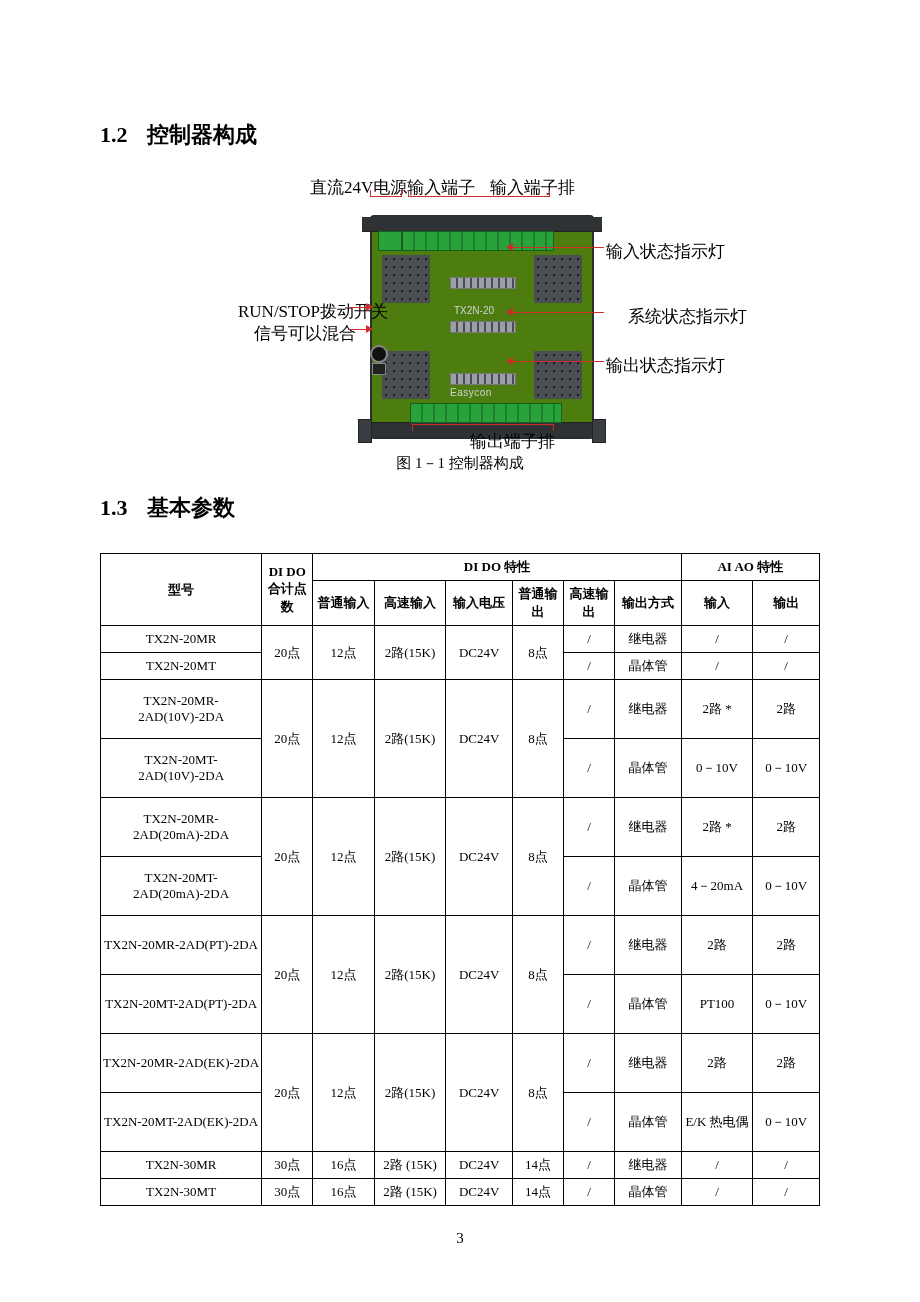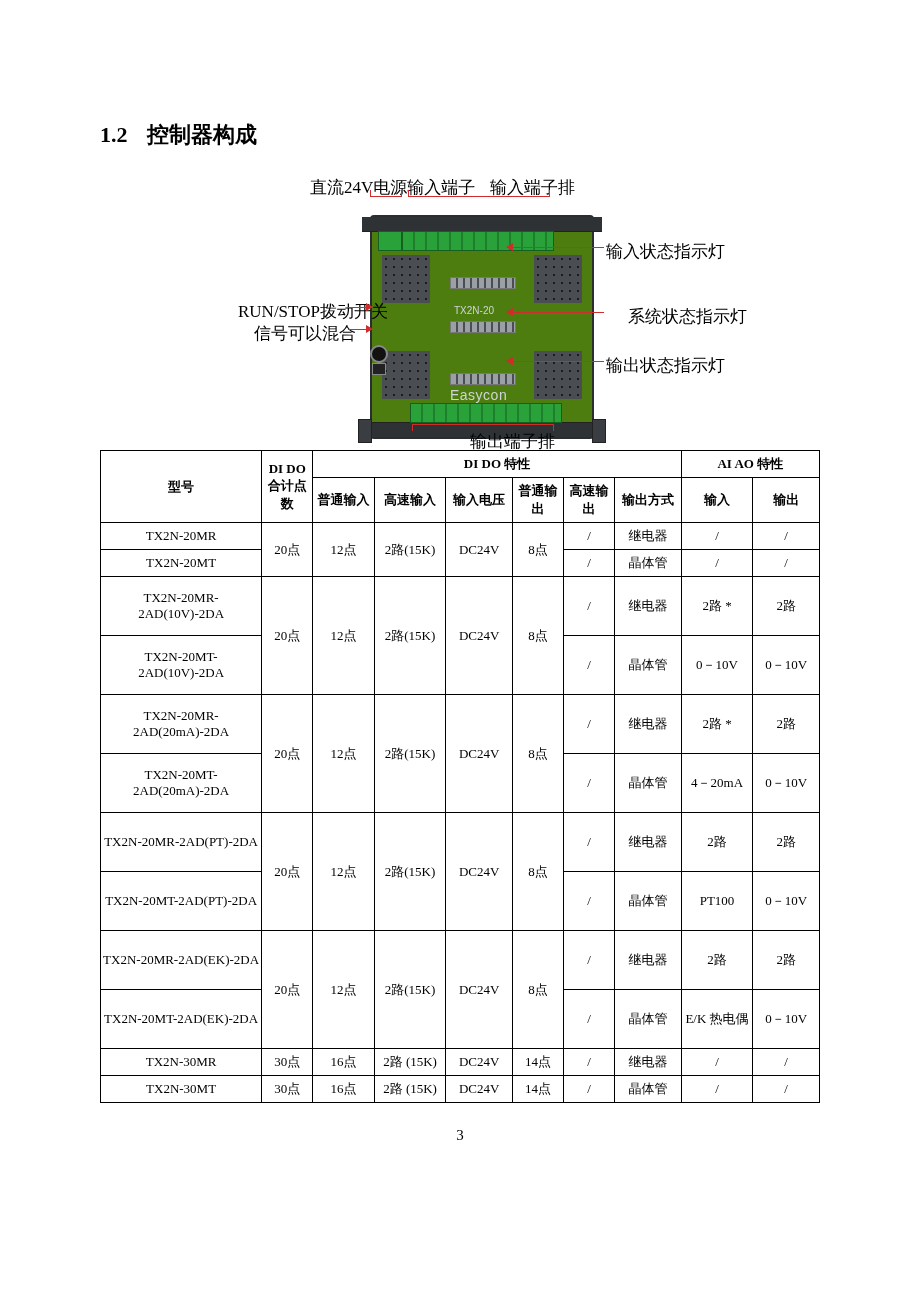--- a/index.html
+++ b/index.html
@@ -88,21 +88,21 @@
     .vents.br{ bottom:38px; right:10px;}
     .knob{ position:absolute; left:-2px; top:128px; width:14px;height:14px; background:#111; border-radius:50%; border:2px solid #888;}
     .usb{ position:absolute; left:0px; top:146px; width:12px;height:10px; background:#222; border:1px solid #888;}
     .center-lbl{ position:absolute; left:82px; top:88px; font-size:10px; color:#cfd4da; font-family:Arial,sans-serif;}
     .led-strip{ position:absolute; left:78px; width:64px; height:10px;
       background:repeating-linear-gradient(90deg,#9aa0a6 0 5px,#4a4e53 5px 7px);
       border:1px solid #777;}
     .led-in{ top:60px;}
     .led-sys{ top:104px;}
     .led-out{ top:156px;}
-    .logo{ position:absolute; left:78px; top:170px; font-size:14px; color:#d0d4d8; font-family:Arial; letter-spacing:0.5px;}
+    .logo{ position:absolute; left:78px; top:170px; font-size:10px; color:#d0d4d8; font-family:Arial; letter-spacing:0.5px;}
     .ear{ position:absolute; bottom:-6px; width:12px;height:22px; background:#3a3d41; border:1px solid #222;}
     .ear.l{ left:-14px;}  .ear.r{ right:-14px;}
     .bracket{position:absolute; border:1px solid #d12c2c; border-top:none;height:6px;}
 
     .fig-caption {
       margin: 14px 0 8px 0;
       font-size: 15px;
       text-align: center;
     }
 
@@ -190,22 +190,27 @@
       <span class="label-line" style="left:242px; top:132px; width:92px;"></span>
       <span class="arrowhead arrow-l" style="left:236px; top:128px;"></span>
 
       <span class="label" style="left:336px; top:174px;">输出状态指示灯</span>
       <span class="label-line" style="left:242px; top:181px; width:92px;"></span>
       <span class="arrowhead arrow-l" style="left:236px; top:177px;"></span>
 
       <span class="label" style="left:200px; top:250px;">输出端子排</span>
       <span class="bracket" style="left:142px; top:244px; width:140px; border-bottom:none; border-top:1px solid #d12c2c;"></span>
     </div>
+    <div class="fig-caption">图 1－1   控制器构成</div>
   </div>
 
+  <h2 class="section-head">
+    <span class="num">1.3</span>
+    <span>基本参数</span>
+  </h2>
 
   <table class="spec">
     <colgroup>
       <col class="col-model">
         <col class="col-sum">
       <col class="col-a">
         <col class="col-b">
         <col class="col-c">
       <col class="col-d">
         <col class="col-e">

